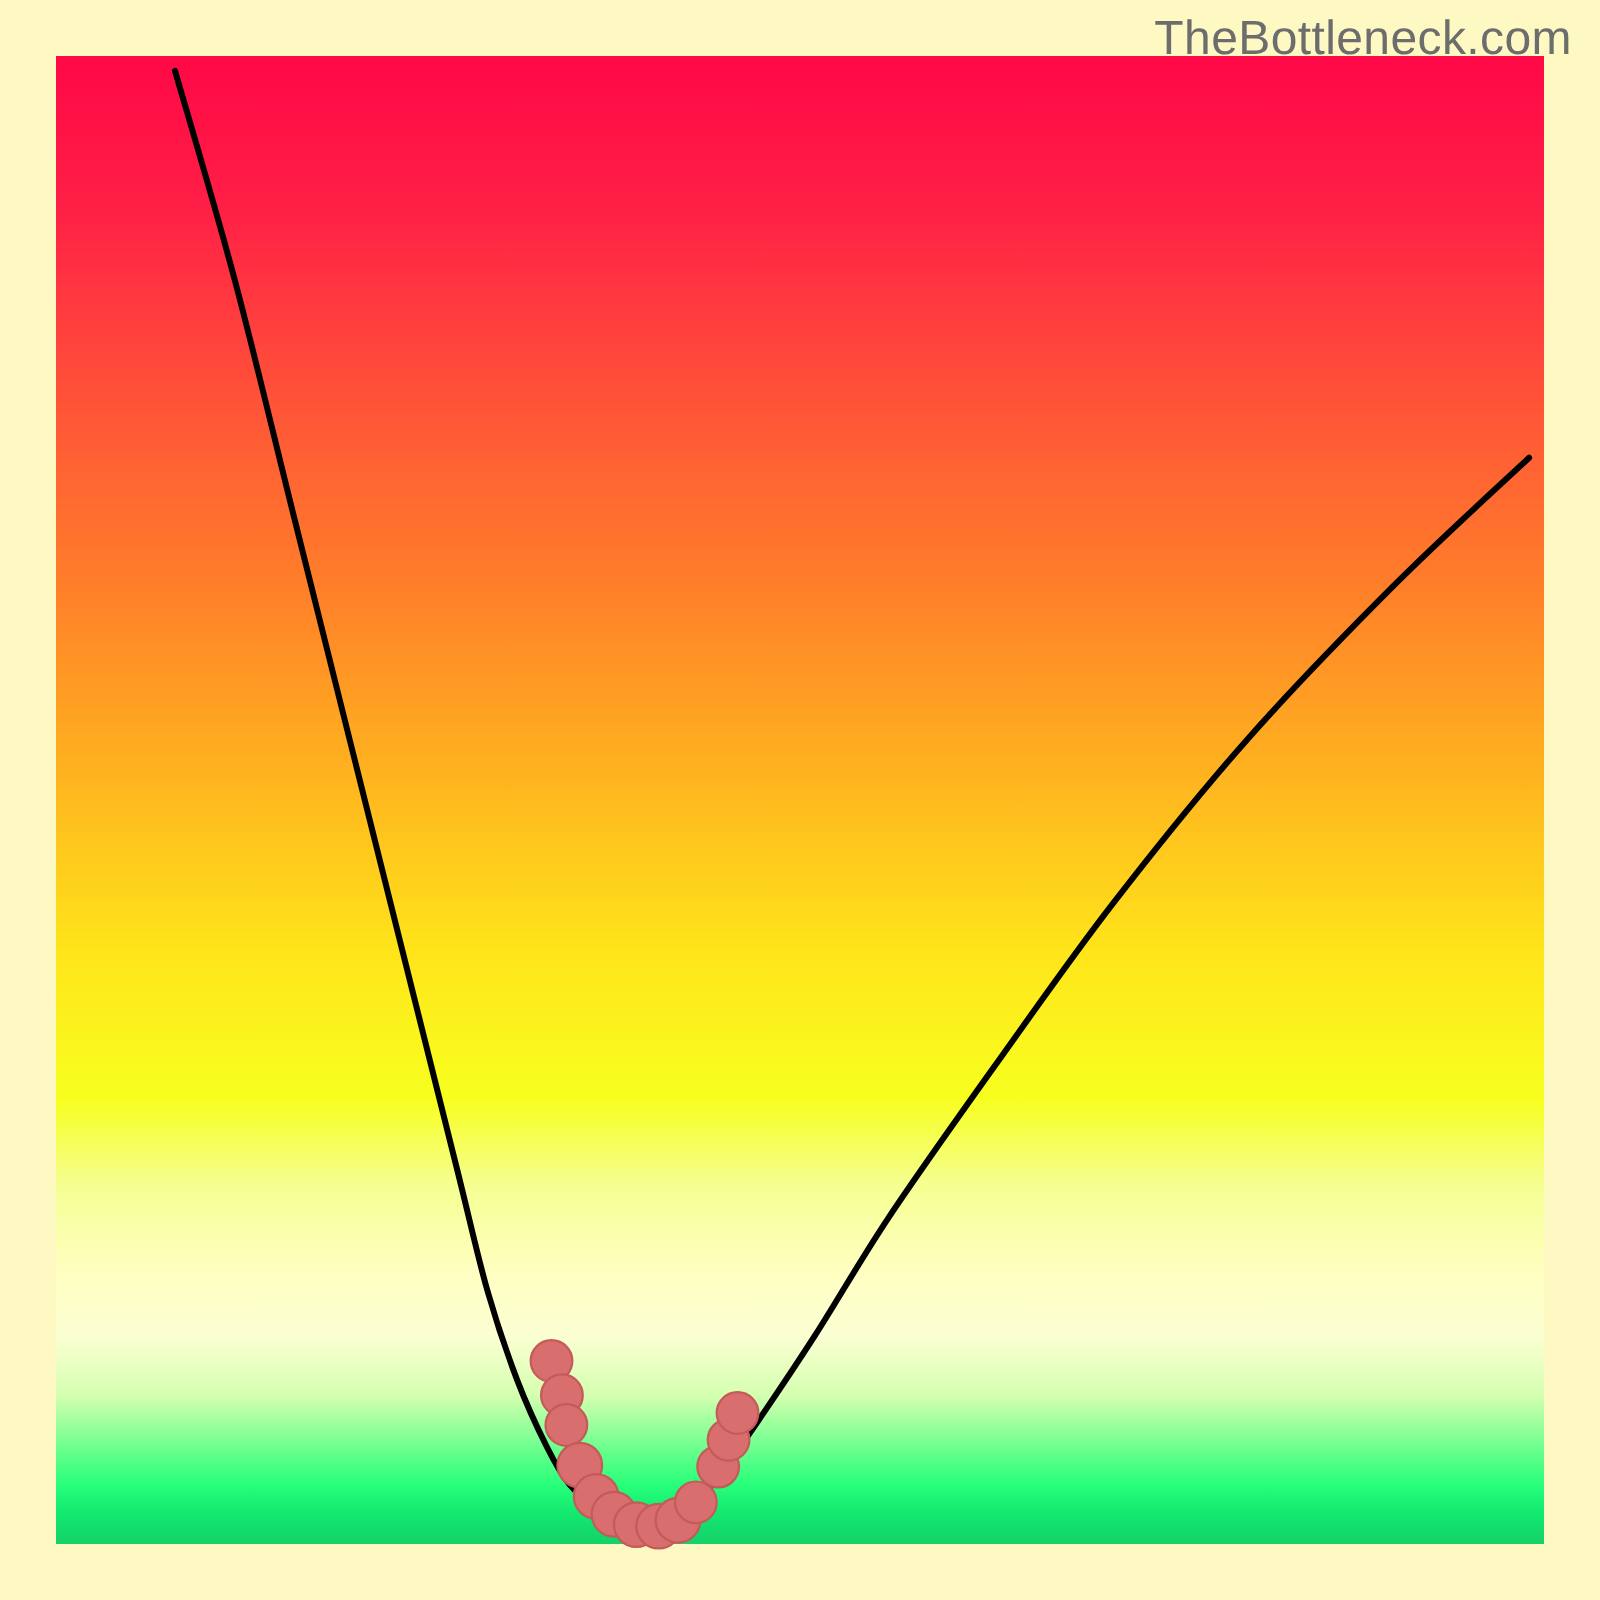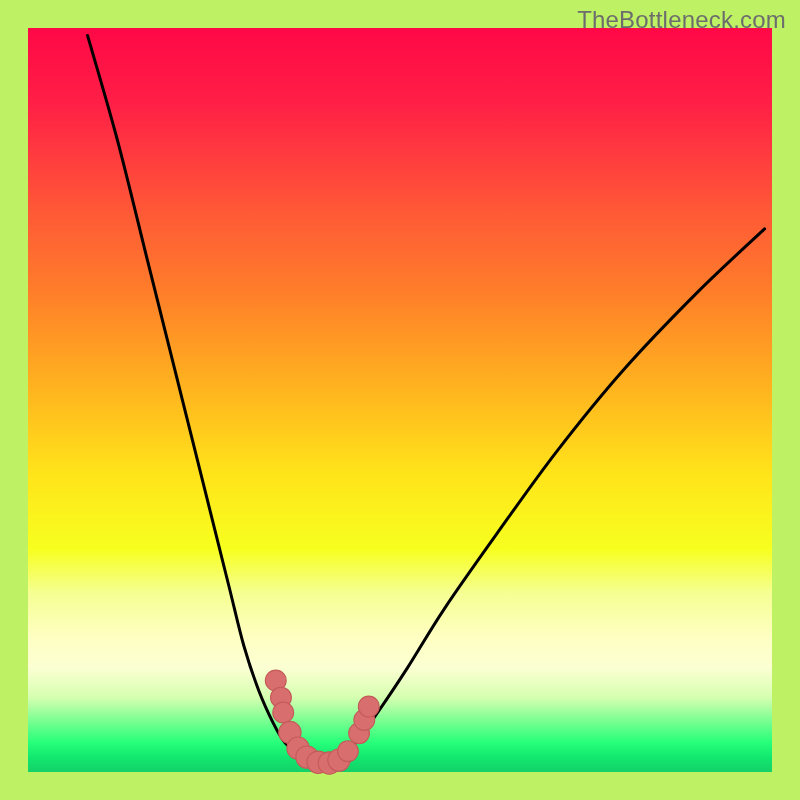--- a/index.html
+++ b/index.html
@@ -10,21 +10,21 @@
     background: #000;
     overflow: hidden;
     font-family: Arial, Helvetica, sans-serif;
   }
   .frame {
     position: absolute;
     top: 0;
     left: 0;
     width: 800px;
     height: 800px;
-    background: #bef264;
+    background: #fef9c3;
   }
   .plot-area {
     position: absolute;
     left: 28px;
     top: 28px;
     width: 744px;
     height: 744px;
     
     background: linear-gradient(
       to bottom,

